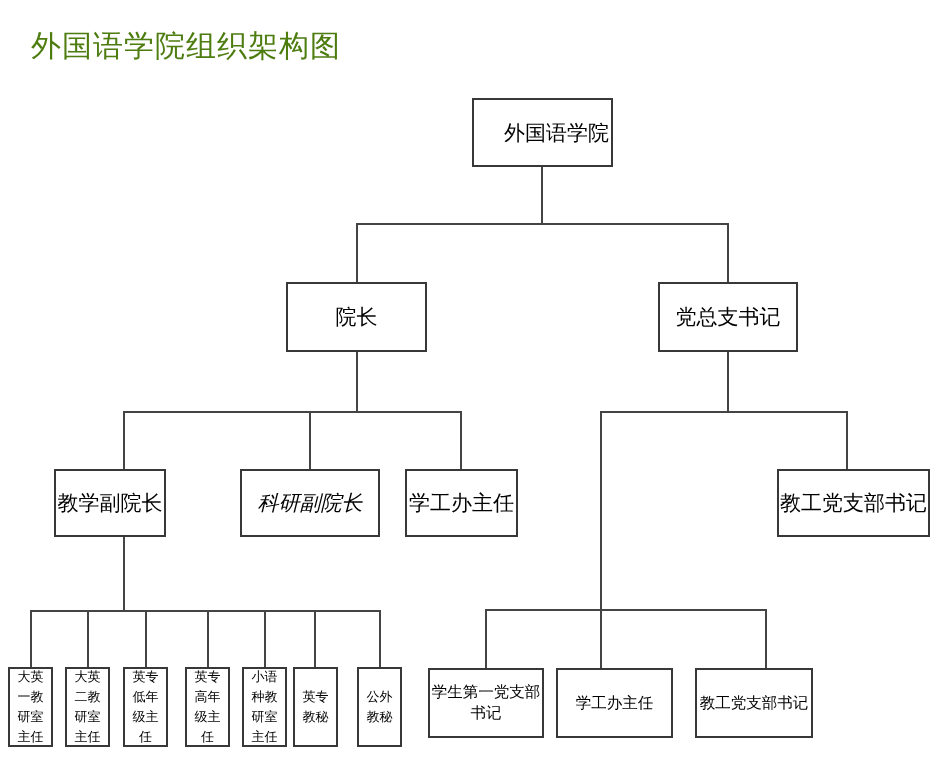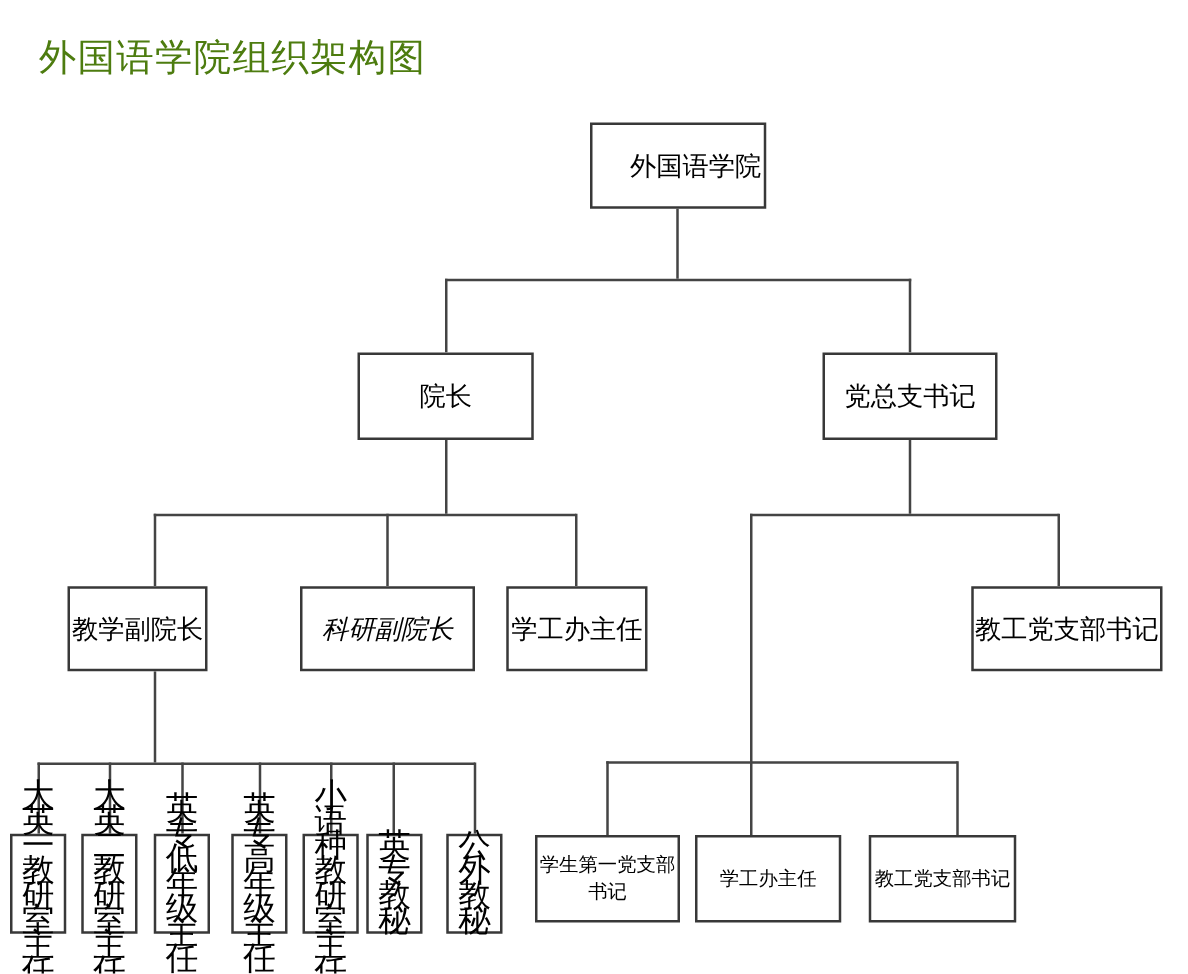--- a/index.html
+++ b/index.html
@@ -31,21 +31,21 @@
     background: #ffffff;
     border: 2px solid #383838;
     color: #000000;
     display: flex;
     align-items: center;
     justify-content: center;
     text-align: center;
     white-space: pre-line;
   }
   .lvl-big   { font-size: 21px; line-height: 26px; }
-  .lvl-small { font-size: 26px; line-height: 20px; }
+  .lvl-small { font-size: 13px; line-height: 20px; }
   .lvl-row3  { font-size: 15.5px; line-height: 21px; }
   .line {
     position: absolute;
     background: #444444;
   }
   .line.h { height: 1.5px; }
   .line.v { width: 1.5px; }
 </style>
 </head>
 <body>

